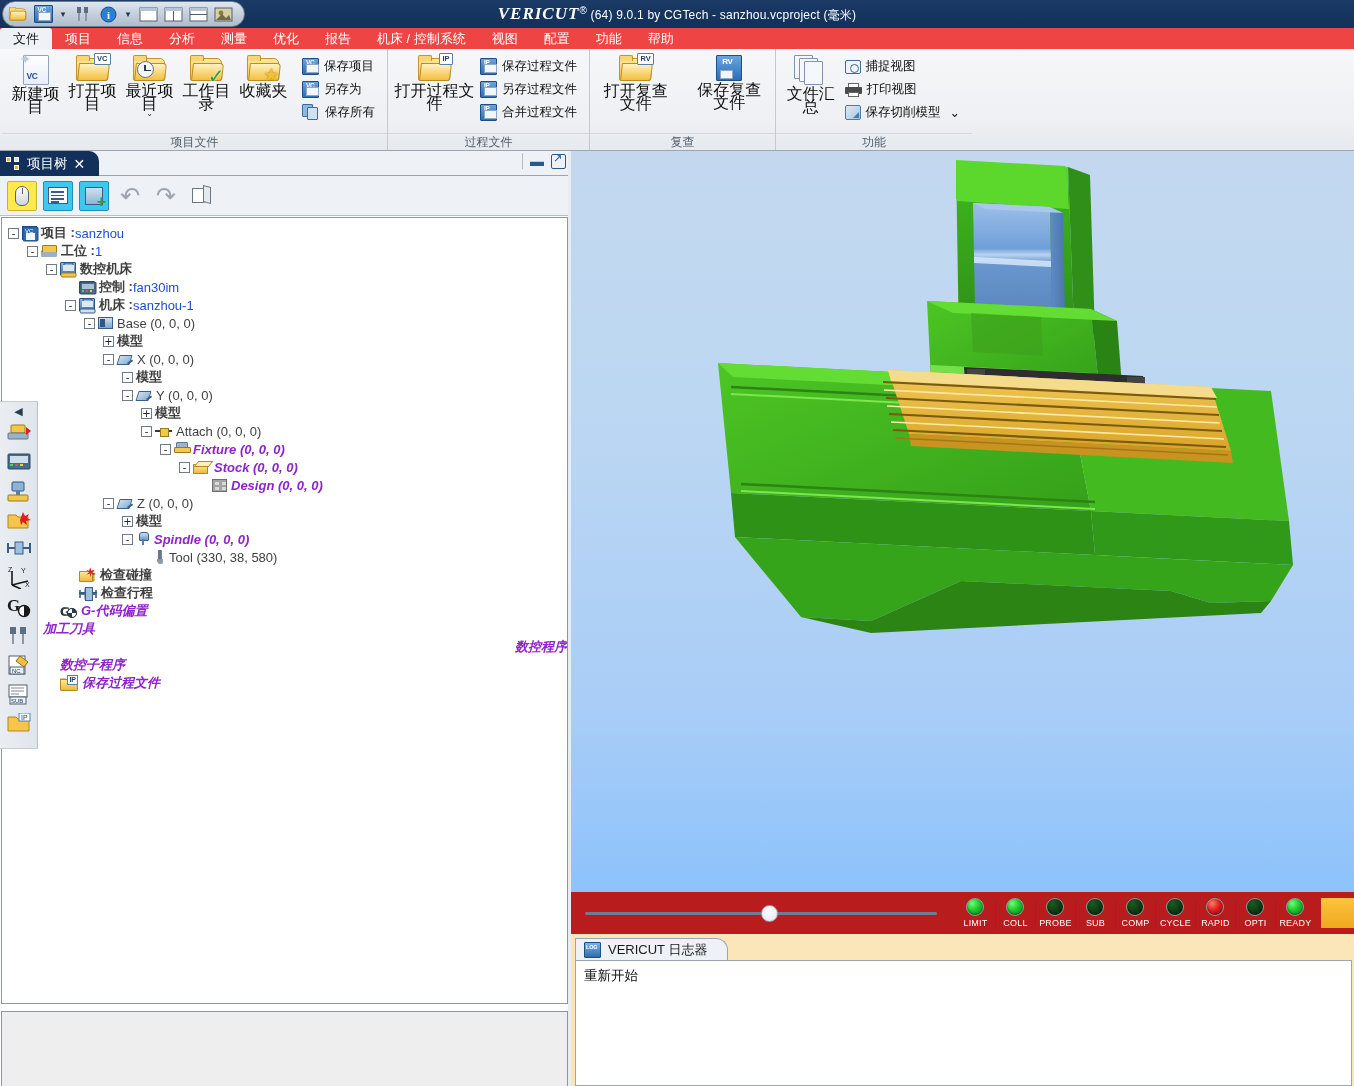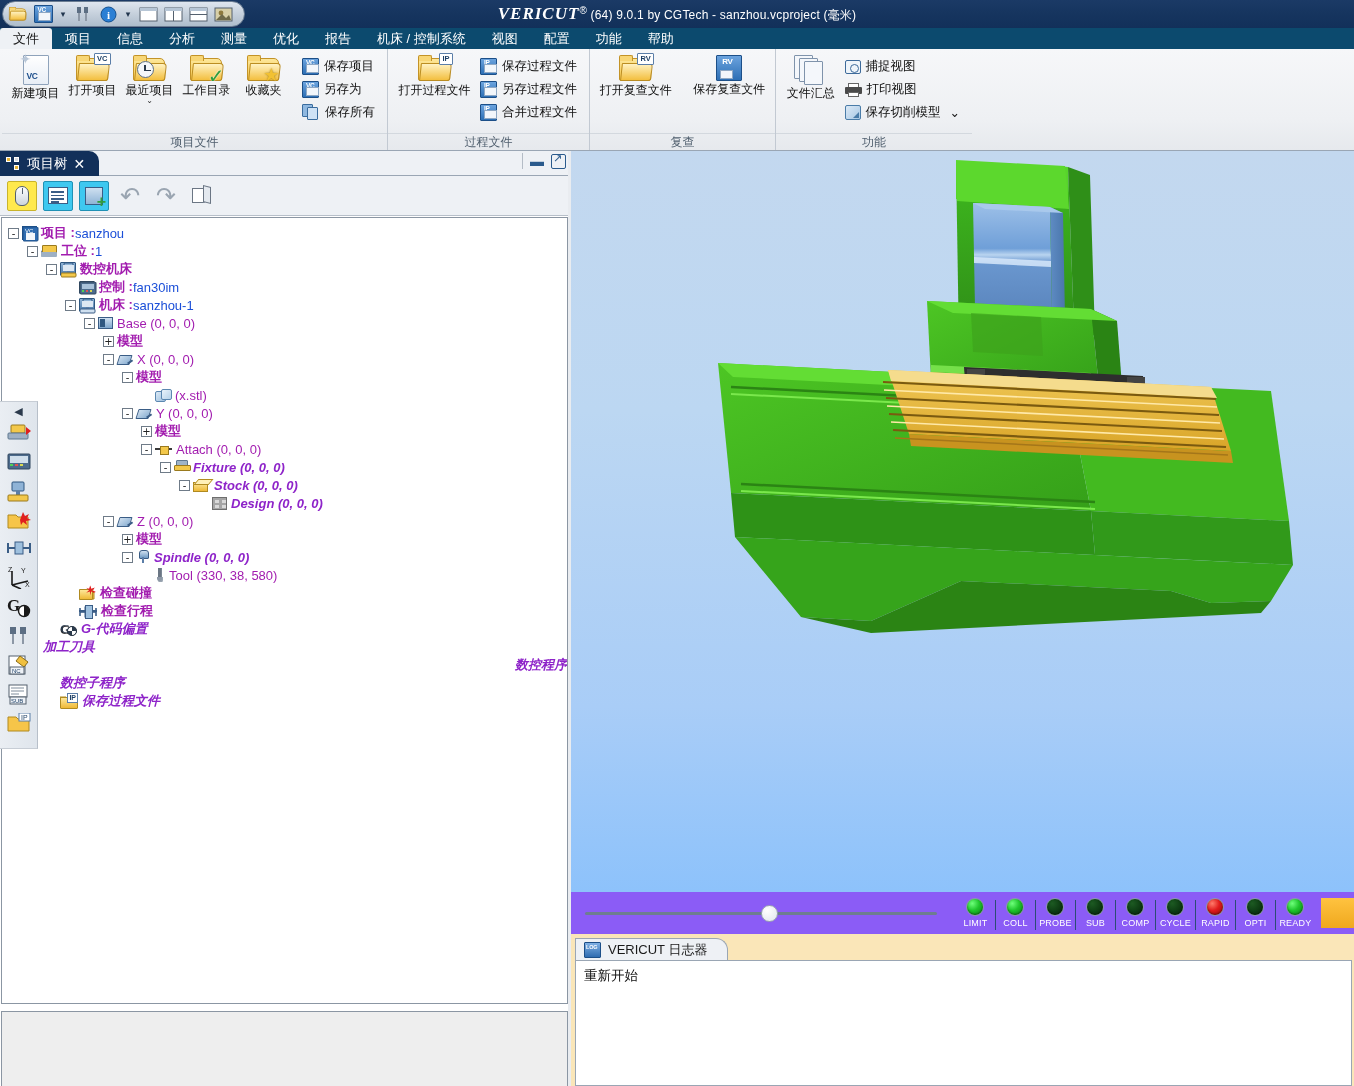--- a/index.html
+++ b/index.html
@@ -34,21 +34,21 @@
     color: #ffffff; font-size: 12px; letter-spacing: .2px; pointer-events: none;
   }
   .title-text .brand {
     font-family: "Liberation Serif", serif;
     font-style: italic; font-weight: bold; font-size: 17px; letter-spacing: 1px;
   }
 
   
   .menubar {
     position: absolute; left: 0; top: 28px; width: 1354px; height: 21px;
-    background: #0c4a6e; display: flex; align-items: stretch;
+    background: #ef4444; display: flex; align-items: stretch;
   }
   .menu-item {
     color: #ffffff; font-size: 13px; padding: 1px 13px 0;
     display: flex; align-items: center; white-space: nowrap; cursor: default;
   }
   .menu-item.active {
     background: #eef1f5; color: #1a1a1a;
     border-radius: 3px 3px 0 0;
   }
 
@@ -63,21 +63,21 @@
   .rgroup + .rgroup { border-left: 1px solid #c2c9d2; }
   .rgroup-body { flex: 1; display: flex; align-items: flex-start; padding: 3px 6px 0; gap: 2px; }
   .rgroup-label {
     height: 17px; text-align: center; color: #51606f; font-size: 12px;
     border-top: 1px solid #d3d8de; line-height: 17px;
   }
   .big-btn {
     width: 62px; display: flex; flex-direction: column; align-items: center;
     padding-top: 3px; cursor: default;
   }
-  .big-btn .lbl { font-size: 12px; color: #101010; margin-top: 2px; text-align: center; line-height: 13px;}
+  .big-btn .lbl { font-size: 16px; color: #101010; margin-top: 2px; text-align: center; line-height: 13px;}
   .big-btn .dd { font-size: 8px; color: #333; line-height: 7px; }
   .small-col { display: flex; flex-direction: column; gap: 2px; padding-top: 4px; }
   .small-btn {
     display: flex; align-items: center; gap: 5px; padding: 2px 6px 2px 3px;
     font-size: 12.5px; color: #101010; cursor: default; white-space: nowrap;
   }
 
   
   .ic { position: relative; display: inline-block; }
   .folder {
@@ -240,21 +240,21 @@
   .tree { padding: 6px 0 0 6px; font-size: 13px; }
   .tnode { display: flex; align-items: center; height: 18px; white-space: nowrap; }
   .exp {
     width: 11px; height: 11px; border: 1px solid #6f7b88; background:#fff;
     display:inline-flex; align-items:center; justify-content:center;
     font-size: 10px; line-height: 9px; color:#222; margin-right:3px; flex:none; cursor:pointer;
     font-family:"DejaVu Sans",sans-serif;
   }
   .exp.none { border:none;background:transparent; }
   .t-ic { width:17px;height:15px;margin-right:4px;flex:none;position:relative;display:inline-block; }
-  .t-lbl { color:#a21caf; }
+  .t-lbl { color:#404040; }
   .t-lbl.bold { font-weight: bold; }
   .t-val { color:#1b4fd8; }
   .t-purple { color:#8e24c9; font-style: italic; font-weight: bold; }
 
   
   .ic-vcdisk{width:15px;height:14px;background:linear-gradient(to bottom,#6ba3de,#2d6fb5);border:1px solid #1c4f88;}
   .ic-vcdisk::after{content:'';position:absolute;left:3px;bottom:1px;width:9px;height:5px;background:#f2f6fb;}
   .ic-setup{width:16px;height:13px;position:relative;}
   .ic-setup::before{content:'';position:absolute;left:1px;top:0;width:13px;height:7px;background:#f3c84a;border:1px solid #9a7a1e;border-radius:1px;}
   .ic-setup::after{content:'';position:absolute;left:0;top:7px;width:16px;height:5px;background:#9eb0c4;border:1px solid #5f7governor;border-radius:1px;}
@@ -316,21 +316,21 @@
   .viewport {
     position: absolute; left: 571px; top: 151px; width: 783px; height: 741px;
     background: linear-gradient(to bottom, #c3d8ef 0%, #bcd7f2 35%, #a9cdf7 75%, #8dc2fb 100%);
     overflow: hidden;
   }
   .machine-svg { position:absolute; left:0; top:0; }
 
   
   .statusbar {
     position: absolute; left: 571px; top: 892px; width: 783px; height: 42px;
-    background: #8b5cf6; display: flex; align-items: center;
+    background: #b91c1c; display: flex; align-items: center;
   }
   .slider-wrap { margin-left: 14px; width: 368px; height: 22px; position: relative; }
   .slider-track { position:absolute; left:0; top:10px; width:100%; height:3px; background:#6e7d90; border-radius:2px;}
   .slider-thumb { position:absolute; left:176px; top:3px; width:17px; height:17px; border-radius:50%;
                   background: radial-gradient(circle at 35% 30%, #ffffff, #dfe5ec); border:1px solid #9aa5b1; cursor:pointer;}
   .leds { display:flex; align-items:center; margin-left: 18px; }
   .led-cell { width:40px; display:flex;flex-direction:column;align-items:center; position:relative;}
   .led-cell + .led-cell::before{content:'';position:absolute;left:0;top:2px;width:1px;height:30px;background:#2c4b75;}
   .led {
     width:18px;height:18px;border-radius:50%;border:1.5px solid #8c9aa8;
@@ -806,25 +806,20 @@
           <span class="t-lbl bold">模型</span>
         </div>
         <div class="tnode" style="padding-left: 95px;">
           <span class="exp">-</span>
           <span class="t-ic ic-axis"></span>
           <span class="t-lbl">X (0, 0, 0)</span>
         </div>
         <div class="tnode" style="padding-left: 114px;">
           <span class="exp">-</span>
           <span class="t-lbl bold">模型</span>
-        </div>
-        <div class="tnode" style="padding-left: 133px;">
-          <span class="exp none"></span>
-          <span class="t-ic ic-stl"></span>
-          <span class="t-lbl">(x.stl)</span>
         </div>
         <div class="tnode" style="padding-left: 114px;">
           <span class="exp">-</span>
           <span class="t-ic ic-axis"></span>
           <span class="t-lbl">Y (0, 0, 0)</span>
         </div>
         <div class="tnode" style="padding-left: 133px;">
           <span class="exp">+</span>
           <span class="t-lbl bold">模型</span>
         </div>

